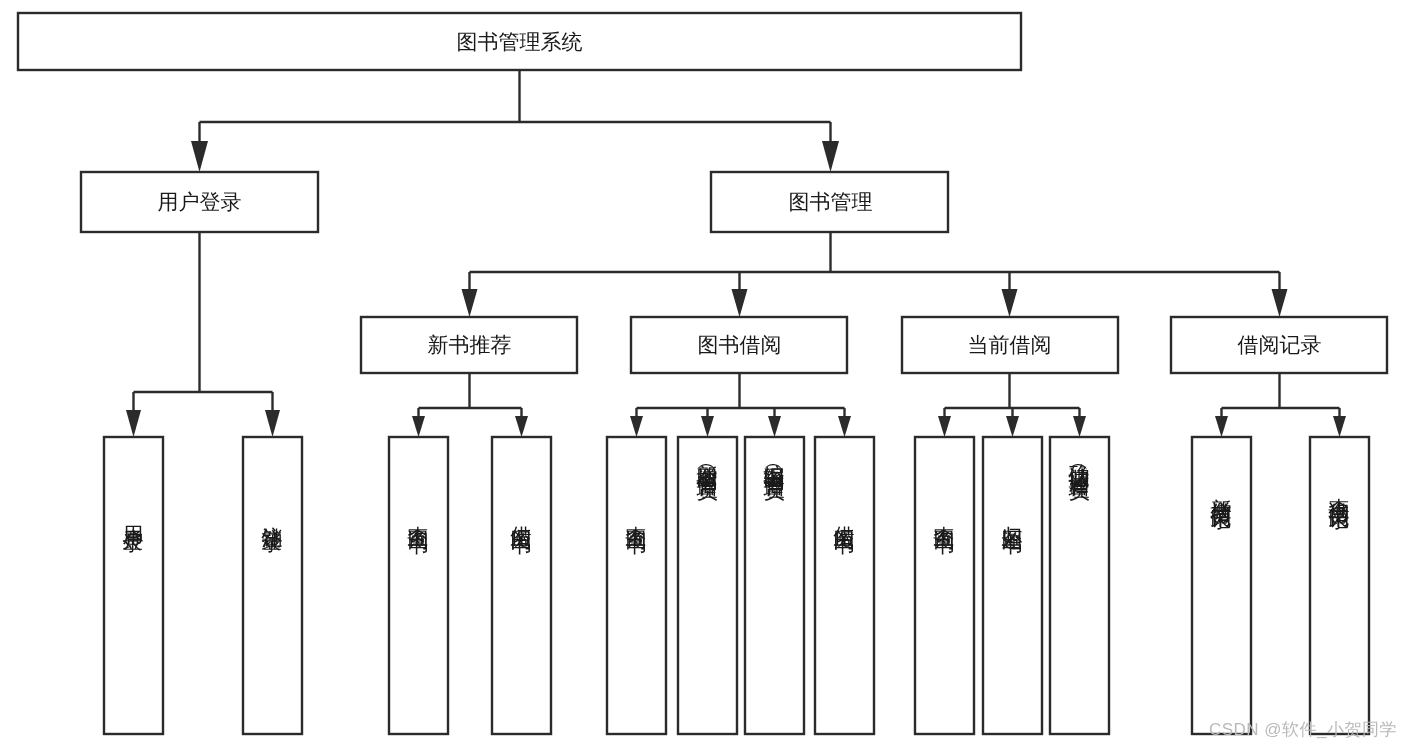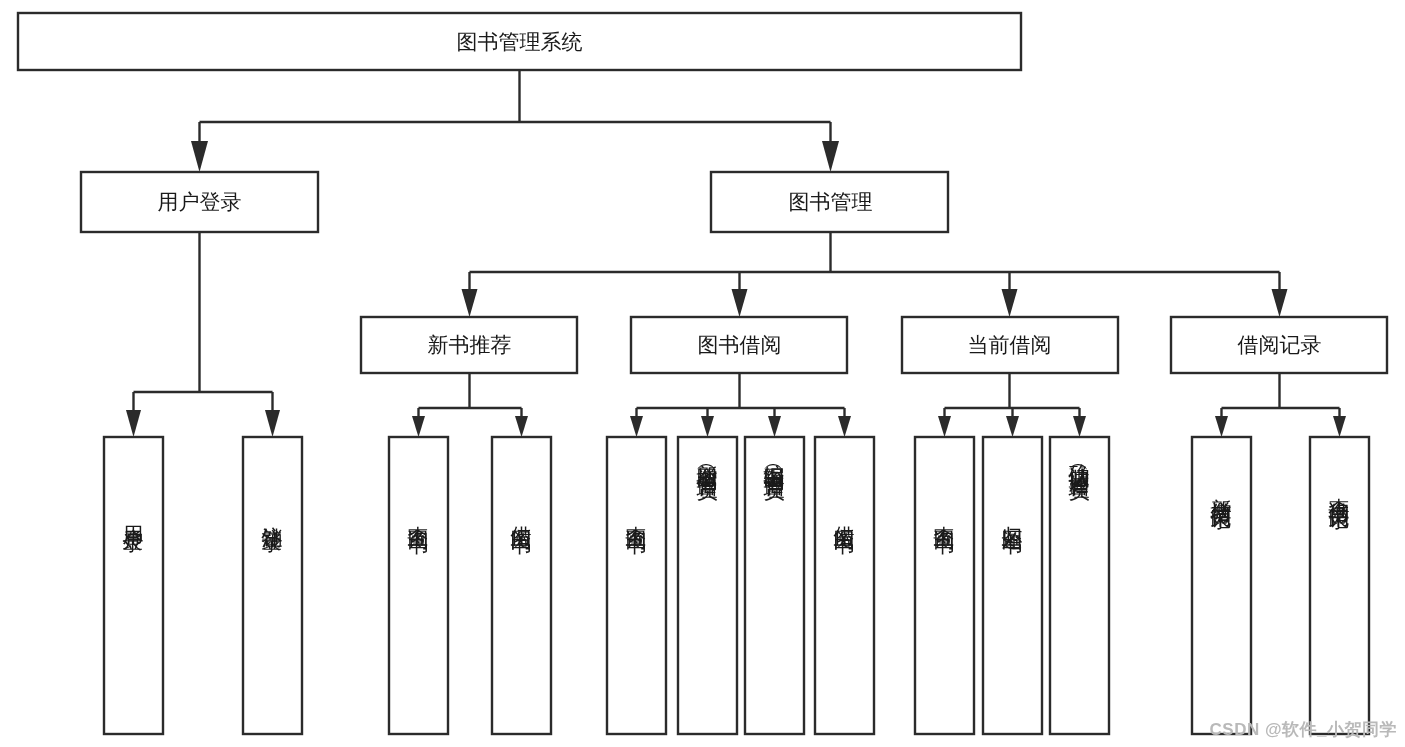--- a/index.html
+++ b/index.html
@@ -68,21 +68,20 @@
   }
   .watermark {
     position: absolute;
     right: 8px;
     bottom: 6px;
     font-family: "Liberation Sans", "DejaVu Sans", sans-serif;
     font-size: 17px;
     color: #b9b9b9;
     letter-spacing: 0.5px;
     white-space: nowrap;
-    font-weight: bold;
   }
 </style>
 </head>
 <body>
 
 <div id="diagram-root">
 
   <svg class="canvas" viewBox="0 0 1405 747" xmlns="http://www.w3.org/2000/svg">
 
     <g>

